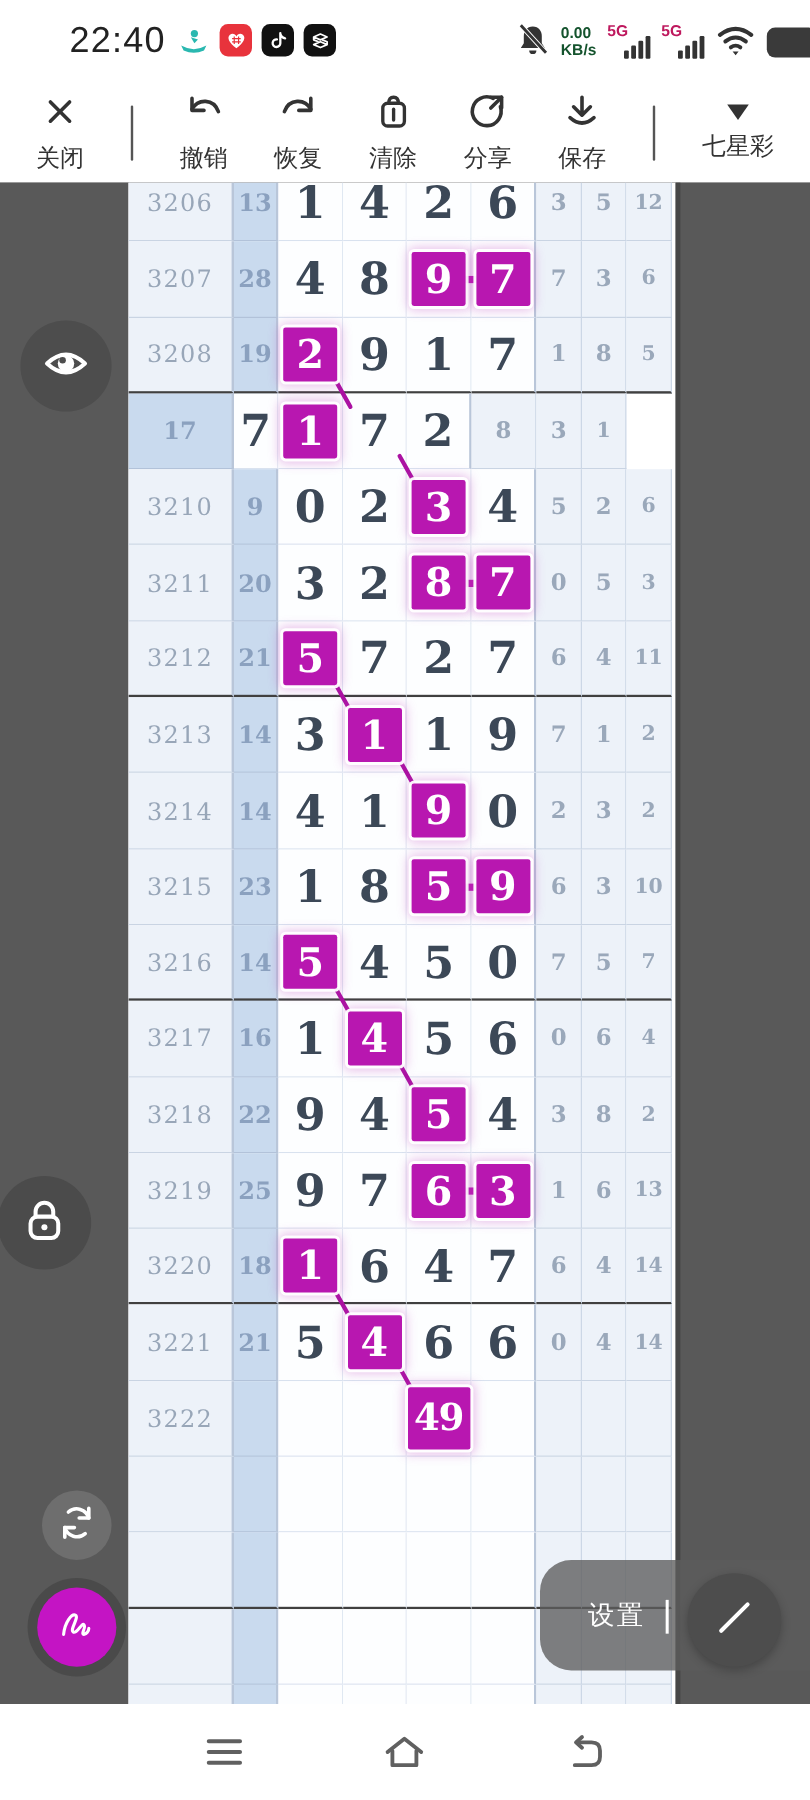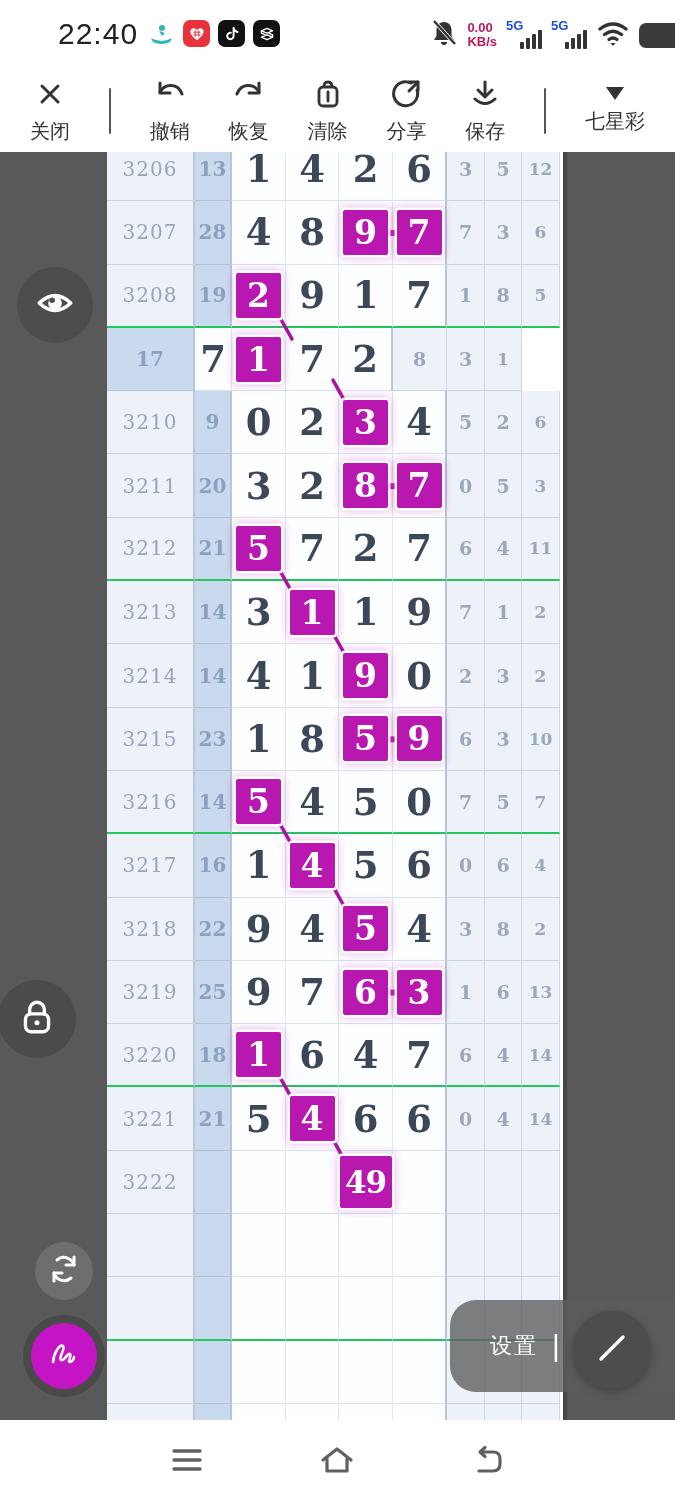--- a/index.html
+++ b/index.html
@@ -5,23 +5,23 @@
   * { margin:0; padding:0; box-sizing:border-box; }
   body { font-family:"Liberation Sans", sans-serif; background:#222; }
   .screen { position:relative; width:675px; height:1500px; background:#fff; overflow:hidden; margin:0 auto; }
 
   
   .statusbar { position:absolute; left:0; top:0; width:675px; height:70px; background:#fff;margin-left:36px; }
   .sb-time { position:absolute; left:22px; top:17px; font-size:30px; font-weight:500; color:#222; letter-spacing:1px; }
   .sb-apps { position:absolute; left:112px; top:20px; display:flex; gap:8px; align-items:center; }
   .app-chip { width:27px; height:27px; border-radius:7px; display:flex; align-items:center; justify-content:center; }
   .sb-right { position:absolute; right:30px; top:0; height:70px; display:flex; align-items:center; gap:9px; }
-  .speed { display:flex; flex-direction:column; line-height:14px; font-size:13px; font-weight:700; color:#be185d; }
+  .speed { display:flex; flex-direction:column; line-height:14px; font-size:13px; font-weight:700; color:#14532d; }
   .sig { position:relative; width:36px; height:34px; }
-  .sig .lbl { position:absolute; left:0; top:0; font-size:13px; font-weight:700; color:#1d4ed8; }
+  .sig .lbl { position:absolute; left:0; top:0; font-size:13px; font-weight:700; color:#be185d; }
   .sig .bars { position:absolute; right:0; bottom:3px; display:flex; align-items:flex-end; gap:2px; }
   .sig .bars i { width:4px; background:#333; border-radius:1px; display:block; }
   .battery { width:42px; height:25px; background:#3a3a3a; border-radius:7px; position:relative; }
   .battery:after { content:""; position:absolute; right:-4px; top:7px; width:4px; height:11px; background:#c9c9c9; border-radius:0 3px 3px 0; }
 
   
   .toolbar { position:absolute; left:0; top:70px; width:675px; height:82px; background:#fff; display:flex; align-items:center; justify-content:space-between; padding:0 30px; }
   .tool { display:flex; flex-direction:column; align-items:center; gap:4px; color:#333; cursor:pointer; }
   .tool .tlabel { font-size:20px; color:#333; white-space:nowrap; }
   .tdivider { width:2px; height:46px; background:#555; border-radius:1px; }
@@ -36,21 +36,21 @@
   .c-period { background:#edf2f9; border-right:2px solid #b9c6d9; border-bottom:1px solid #c9d4e3;
               font-family:"DejaVu Serif","Liberation Serif",serif; font-size:20px; color:#98a6b8; letter-spacing:1px; }
   .c-sum { background:#c9daee; border-right:2px solid #b9c6d9; border-bottom:1px solid #b2c2d9;
            font-family:"DejaVu Serif","Liberation Serif",serif; font-size:20px; font-weight:700; color:#8ba1bf; }
   .c-digit { background:#fdfeff; border-right:1px solid #e0e8f2; border-bottom:1px solid #d9e2ef;
              font-family:"DejaVu Serif","Liberation Serif",serif; font-size:37px; font-weight:700; color:#3c4857; }
   .c-digit.last { border-right:2px solid #b9c6d9; }
   .c-extra { background:#edf2f9; border-right:1px solid #ccd7e6; border-bottom:1px solid #c9d4e3;
              font-family:"DejaVu Serif","Liberation Serif",serif; font-size:19px; font-weight:700; color:#9aa8ba; }
   .c-extra.small { font-size:17px; }
-  .trow.dark .cell { border-bottom:2px solid #22c55e; }
+  .trow.dark .cell { border-bottom:2px solid #404040; }
   .hlbox { width:45px; height:45px; background:#b817b0; color:#fff; display:flex; align-items:center; justify-content:center;
            font-family:"DejaVu Serif","Liberation Serif",serif; font-size:33px; font-weight:700; border-radius:2px;
            box-shadow:0 0 0 2.5px rgba(255,255,255,0.95), 0 0 9px 3px rgba(190,60,185,0.35); position:relative; z-index:3; }
   .hlbox.big { width:52px; height:52px; font-size:31px; letter-spacing:-1px; }
   .overlay-svg { position:absolute; left:0; top:0; z-index:2; pointer-events:none; }
   .scroll-strip { position:absolute; left:563px; top:0; width:4px; height:1268px; background:#474747; }
 
   
   .fbtn { position:absolute; border-radius:50%; display:flex; align-items:center; justify-content:center; cursor:pointer; }
   .fbtn-eye { left:17px; top:115px; width:76px; height:76px; background:#4d4d4d; }

